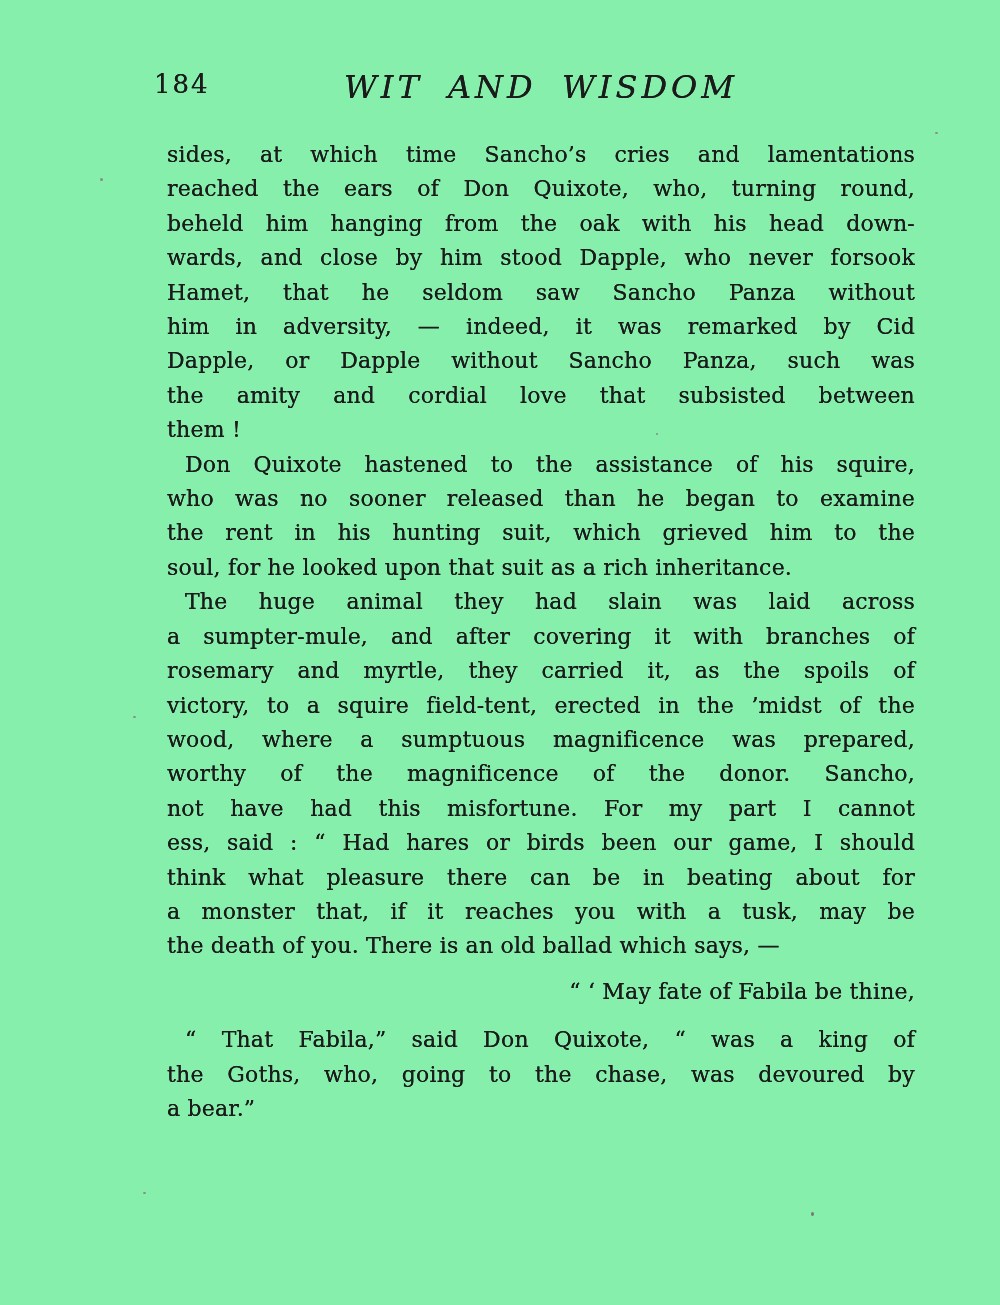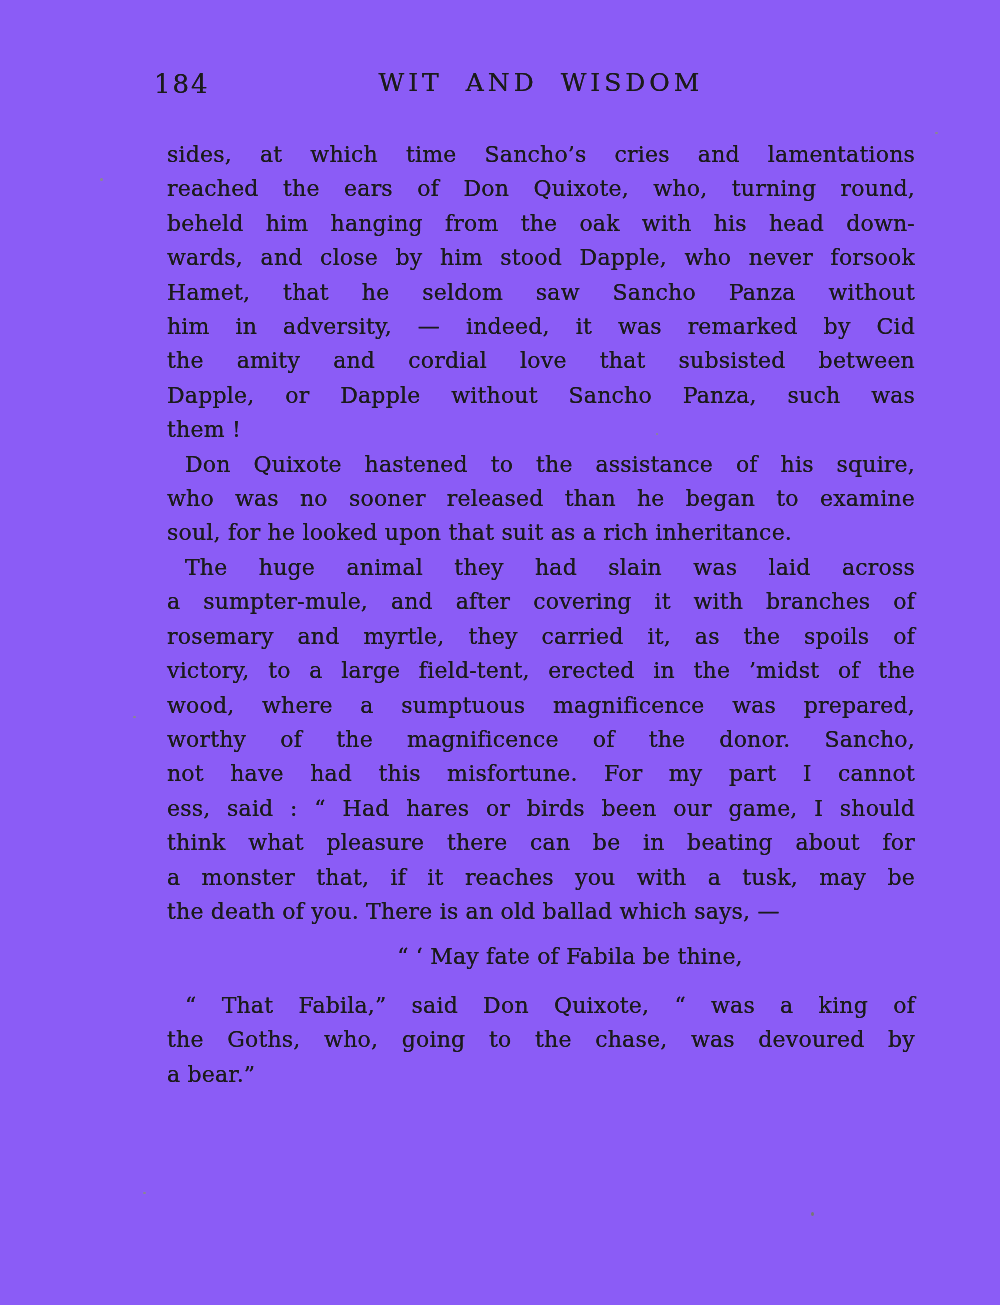--- a/index.html
+++ b/index.html
@@ -1,21 +1,21 @@
 <!DOCTYPE html>
 <html><head>
 <meta charset="utf-8">
 <style>
   * { margin: 0; padding: 0; box-sizing: border-box; }
   html, body { background: #ffffff; }
   .page {
     position: relative;
     width: 1000px;
     height: 1305px;
-    background: #8b5cf6;
+    background: #86efac;
     font-family: "DejaVu Serif", serif;
     color: #1b1b1b;
     overflow: hidden;
   }
   
   .running-head {
     position: absolute;
     top: 68px;
     left: 167px;
     width: 748px;
@@ -25,21 +25,22 @@
     position: absolute;
     left: -13px;
     top: 1px;
     font-size: 26px;
     letter-spacing: 2px;
     text-shadow: 0 0 0.5px currentColor;
   }
   .head-title {
     display: block;
     text-align: center;
-    font-size: 25px;
+    font-style: italic;
+    font-size: 32px;
     letter-spacing: 4px;
     word-spacing: 11px;
     text-shadow: 0 0 0.4px currentColor;
   }
   
   .text-body {
     position: absolute;
     top: 138px;
     left: 167px;
     width: 748px;
@@ -49,21 +50,21 @@
     font-size: 22px;
     line-height: 34.4px;
     letter-spacing: 0.2px;
     text-shadow: 0 0 0.45px currentColor;
     white-space: normal;
   }
   .line.full { text-align: justify; text-align-last: justify; }
   .line.last { text-align: left; }
   .line.indent { text-indent: 18px; }
   .block.verse { margin: 11px 0 14px 0; }
-  .block.verse .line { text-align: center; }
+  .block.verse .line { text-align: right; }
   .block.verse .v1 { padding-left: 58px; }
   .block.verse .v2 { padding-left: 123px; }
   
   .speck {
     position: absolute;
     background: #8a8a8a;
     border-radius: 50%;
   }
   .sp1 { left: 100px; top: 178px; width: 3px; height: 3px; }
   .sp2 { left: 935px; top: 132px; width: 3px; height: 2px; }
@@ -83,34 +84,35 @@
   </header>
 
   <main class="text-body">
       <div class="block prose">
         <div class="line full">sides, at which time Sancho’s cries and lamentations</div>
         <div class="line full">reached the ears of Don Quixote, who, turning round,</div>
         <div class="line full">beheld him hanging from the oak with his head down-</div>
         <div class="line full">wards, and close by him stood Dapple, who never forsook</div>
         <div class="line full">Hamet, that he seldom saw Sancho Panza without</div>
         <div class="line full">him in adversity, — indeed, it was remarked by Cid</div>
+        <div class="line full">Dapple, or Dapple without Sancho Panza, such was</div>
         <div class="line full">the amity and cordial love that subsisted between</div>
-        <div class="line full">Dapple, or Dapple without Sancho Panza, such was</div>
         <div class="line last">them !</div>
       </div>
       <div class="block prose">
         <div class="line full indent">Don Quixote hastened to the assistance of his squire,</div>
         <div class="line full">who was no sooner released than he began to examine</div>
+        <div class="line full">the rent in his hunting suit, which grieved him to the</div>
         <div class="line last">soul, for he looked upon that suit as a rich inheritance.</div>
       </div>
       <div class="block prose">
         <div class="line full indent">The huge animal they had slain was laid across</div>
         <div class="line full">a sumpter-mule, and after covering it with branches of</div>
         <div class="line full">rosemary and myrtle, they carried it, as the spoils of</div>
-        <div class="line full">victory, to a large field-tent, erected in the ’midst of the</div>
+        <div class="line full">victory, to a squire field-tent, erected in the ’midst of the</div>
         <div class="line full">wood, where a sumptuous magnificence was prepared,</div>
         <div class="line full">worthy of the magnificence of the donor.  Sancho,</div>
         <div class="line full">not have had this misfortune.  For my part I cannot</div>
         <div class="line full">ess, said : “ Had hares or birds been our game, I should</div>
         <div class="line full">think what pleasure there can be in beating about for</div>
         <div class="line full">a monster that, if it reaches you with a tusk, may be</div>
         <div class="line last">the death of you.  There is an old ballad which says, —</div>
       </div>
       <div class="block verse">
         <div class="line v1">“ ‘ May fate of Fabila be thine,</div>

